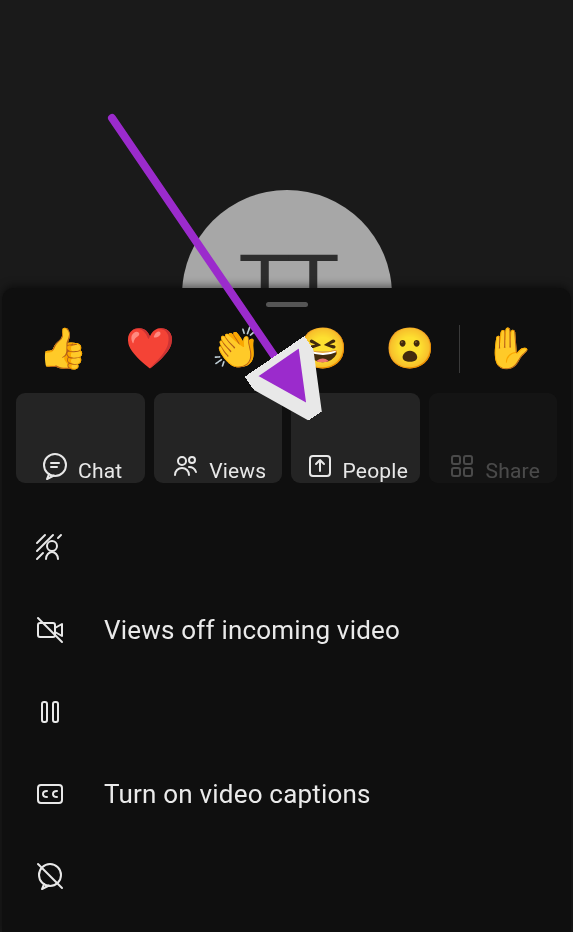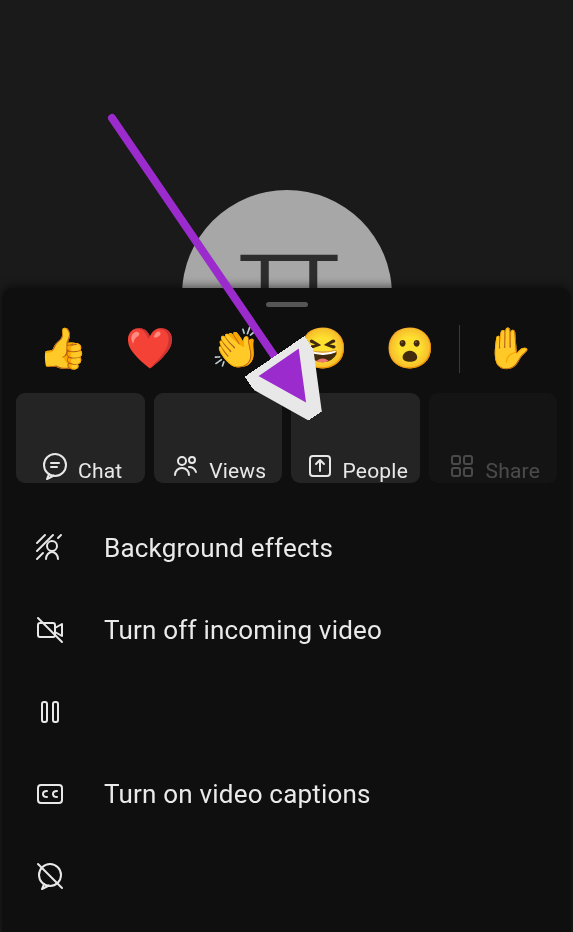--- a/index.html
+++ b/index.html
@@ -197,32 +197,31 @@
       <span class="mic">
         <svg viewBox="0 0 32 32" width="32" height="32">
           <circle cx="18" cy="14" r="5"></circle>
           <path d="M12 27c0-4 3-7 6-7s6 3 6 7"></path>
           <line x1="3" y1="11" x2="11" y2="3"></line>
           <line x1="3" y1="19" x2="19" y2="3"></line>
           <line x1="3" y1="27" x2="9" y2="21"></line>
           <line x1="24" y1="6" x2="27" y2="3"></line>
         </svg>
       </span>
-      <span class="mlbl">Background effects</span>
     </div>
 
     <div class="menu-item">
       <span class="mic">
         <svg viewBox="0 0 32 32" width="32" height="32">
           <rect x="4" y="9" width="17" height="14" rx="2"></rect>
           <path d="M21 14l7-4v12l-7-4"></path>
           <line x1="4" y1="4" x2="28" y2="28"></line>
         </svg>
       </span>
-      <span class="mlbl">Turn off incoming video</span>
+      <span class="mlbl">Views off incoming video</span>
     </div>
 
     <div class="menu-item">
       <span class="mic">
         <svg viewBox="0 0 32 32" width="32" height="32">
           <rect x="8" y="6" width="5" height="20" rx="2"></rect>
           <rect x="19" y="6" width="5" height="20" rx="2"></rect>
         </svg>
       </span>
     </div>

